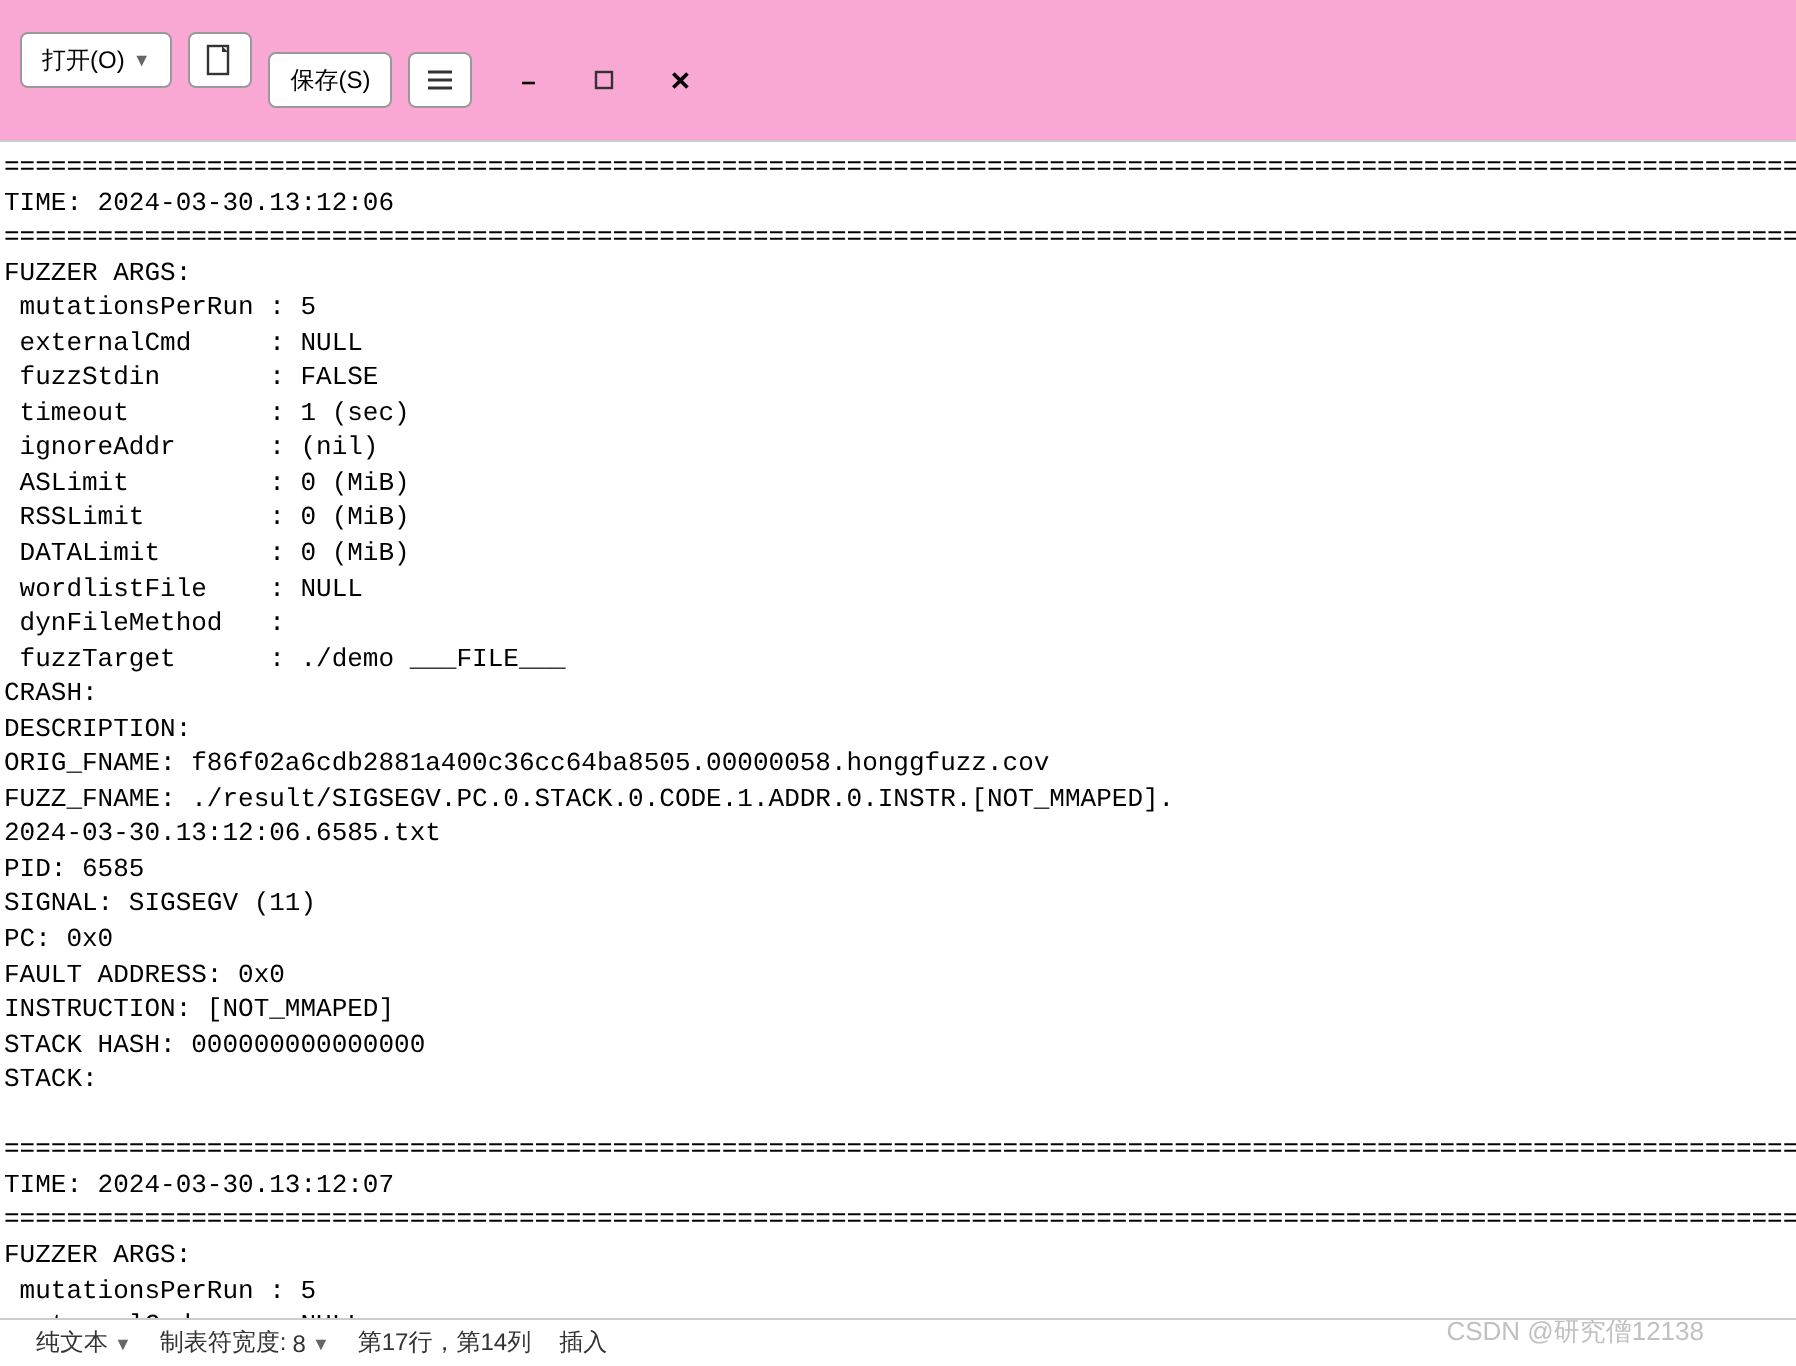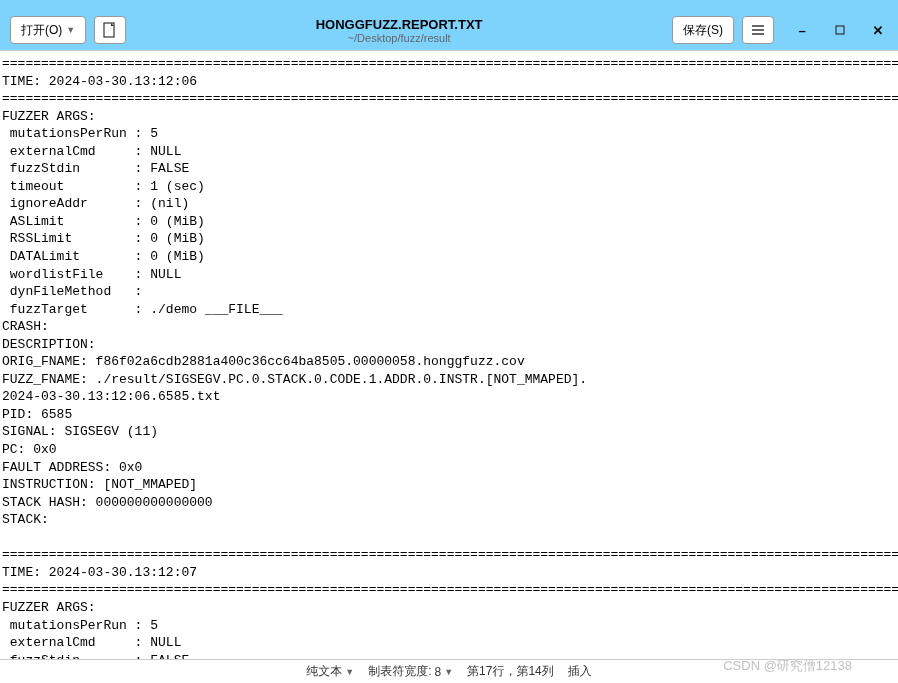--- a/index.html
+++ b/index.html
@@ -12,24 +12,24 @@
       font-size: 13px;
       width: 898px;
       height: 683px;
       background: #fff;
       display: flex;
       flex-direction: column;
       overflow: hidden;
     }
     .titlebar {
       display: flex;
-      align-items: flex-end;
-      padding: 6px 10px;
+      align-items: flex-start;
+      padding: 16px 10px;
       border-bottom: 1px solid #ccc;
-      background: #7dd3fc;
+      background: #f9a8d4;
       gap: 8px;
     }
     .titlebar-left {
       display: flex;
       gap: 8px;
       align-items: center;
     }
     .titlebar-center {
       flex: 1;
       text-align: center;
@@ -94,22 +94,22 @@
       padding: 4px 2px;
       font-family: "Courier New", monospace;
       font-size: 13px;
       line-height: 1.35;
       white-space: pre;
       color: #000;
     }
     .statusbar {
       display: flex;
       align-items: center;
-      justify-content: center;
-      padding: 3px 3px;
+      justify-content: flex-start;
+      padding: 3px 18px;
       border-top: 1px solid #ccc;
       font-size: 12px;
       gap: 14px;
       color: #333;
       position: relative;
     }
     .status-item {
       display: flex;
       align-items: center;
       gap: 3px;
@@ -138,24 +138,20 @@
       <span class="dropdown-arrow">▼</span>
     </button>
     <button class="btn-icon">
       <span>
         <svg width="14" height="16" viewBox="0 0 14 16">
             <rect x="1" y="1" width="10" height="14" fill="none" stroke="#333" stroke-width="1.2"></rect>
             <path d="M8 1 L11 4 L8 4 Z" fill="#333"></path>
           </svg>
       </span>
     </button>
-  </div>
-  <div class="titlebar-center">
-    <div class="title-main">HONGGFUZZ.REPORT.TXT</div>
-    <div class="title-sub">~/Desktop/fuzz/result</div>
   </div>
   <div class="titlebar-right">
     <button class="btn">
       <span>保存(S)</span>
     </button>
     <button class="btn-icon">
       <span>
         <svg width="14" height="12" viewBox="0 0 14 12">
             <line x1="1" y1="2" x2="13" y2="2" stroke="#333" stroke-width="1.5"></line>
             <line x1="1" y1="6" x2="13" y2="6" stroke="#333" stroke-width="1.5"></line>

